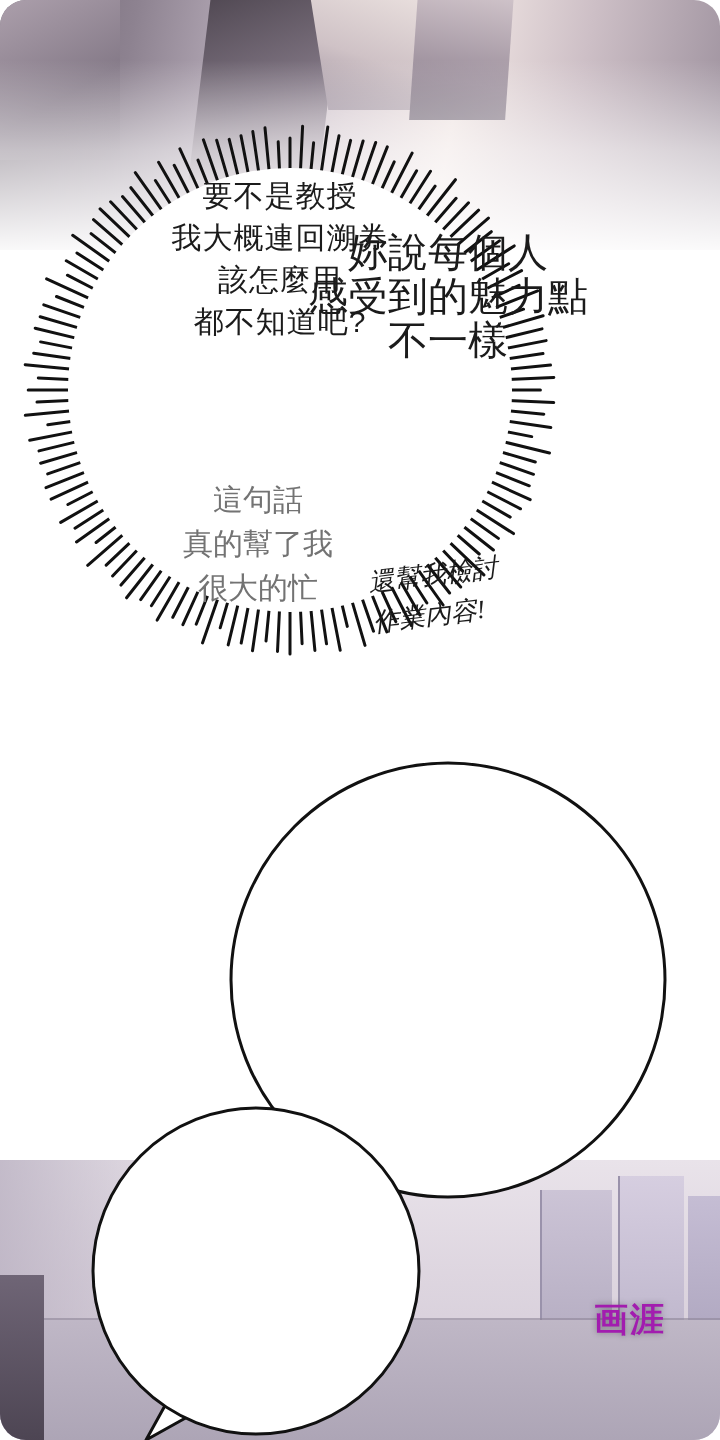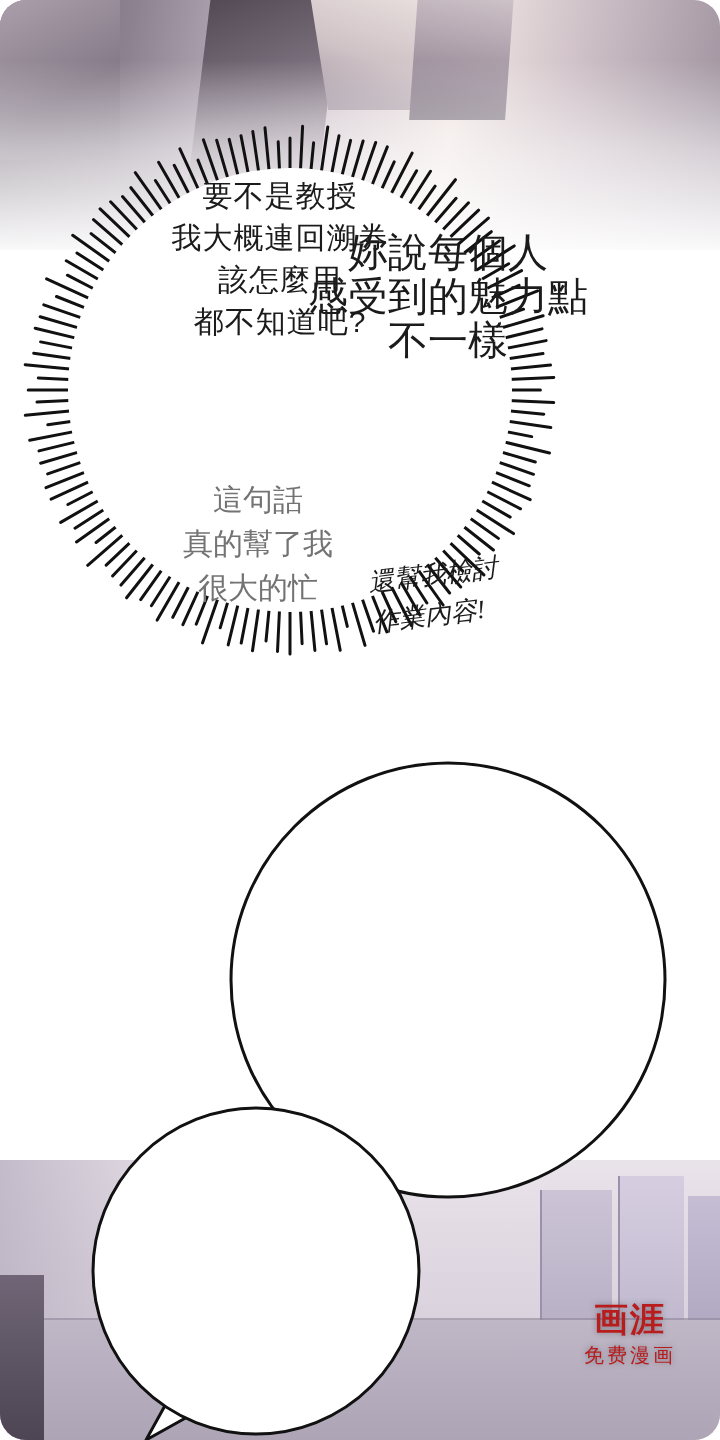--- a/index.html
+++ b/index.html
@@ -214,21 +214,21 @@
     white-space: pre-line;
   }
 
   
   .watermark {
     position: absolute;
     left: 560px;
     top: 1298px;
     width: 140px;
     text-align: center;
-    color: #b91c1c;
+    color: #a21caf;
   }
   .wm-logo {
     font-size: 34px;
     line-height: 42px;
     letter-spacing: 2px;
     font-weight: bold;
     text-shadow: 0 0 6px rgba(0,0,0,.35);
     font-family: "DejaVu Sans", sans-serif;
   }
   .wm-sub {
@@ -295,16 +295,15 @@
   <div class="bub-big-text">妳說每個人
 感受到的魅力點
 不一樣</div>
 
   <div class="bub-small-text">這句話
 真的幫了我
 很大的忙</div>
 
   <div class="watermark">
     <div class="wm-logo">画涯</div>
-    <div class="wm-sub">免费漫画</div>
   </div>
 
 </div>
 
 </body></html>

